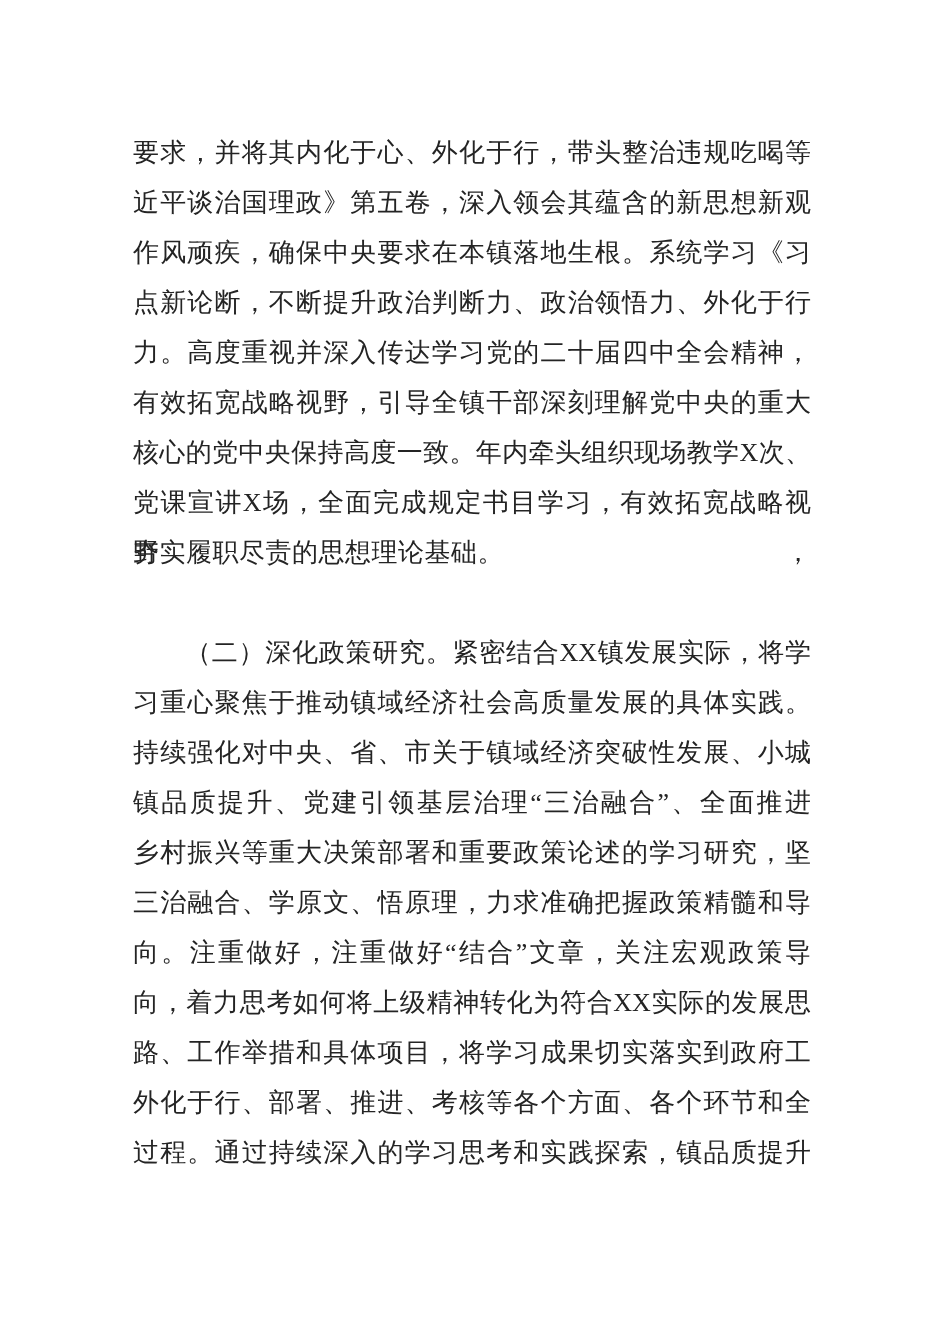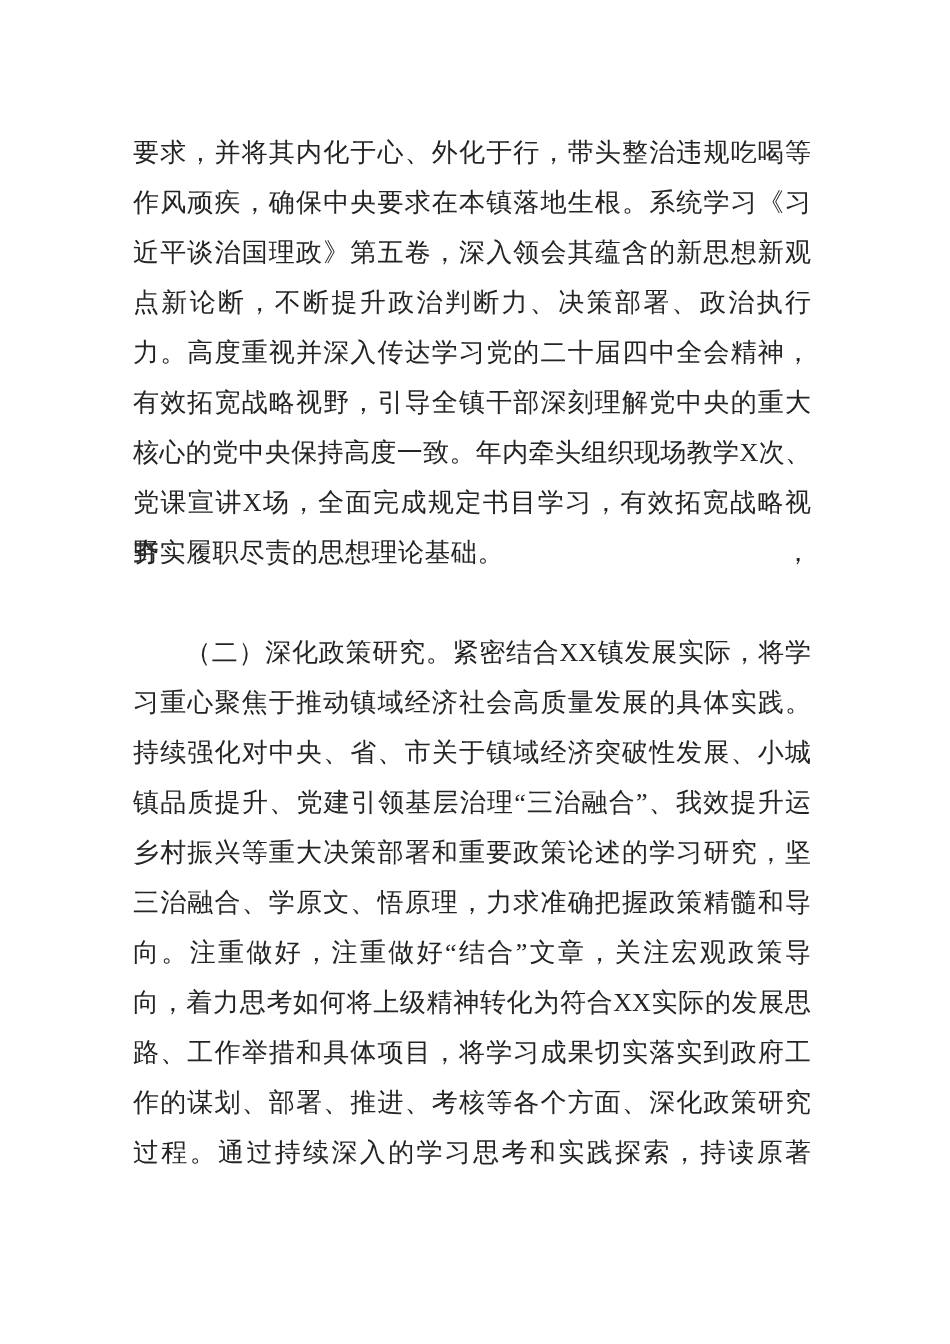--- a/index.html
+++ b/index.html
@@ -44,36 +44,36 @@
     padding-left: 52px;
   }
 </style>
 </head>
 <body>
 
 <div class="page" style="background: rgb(255, 255, 255);">
   <div class="text-block" id="text-block" style="color: rgb(36, 36, 36);">
       <div class="paragraph">
         <div class="line fill">要求，并将其内化于心、外化于行，带头整治违规吃喝等</div>
+        <div class="line fill">近平谈治国理政》第五卷，深入领会其蕴含的新思想新观</div>
         <div class="line fill">作风顽疾，确保中央要求在本镇落地生根。系统学习《习</div>
-        <div class="line fill">近平谈治国理政》第五卷，深入领会其蕴含的新思想新观</div>
-        <div class="line fill">点新论断，不断提升政治判断力、决策部署、政治执行</div>
+        <div class="line fill">点新论断，不断提升政治判断力、政治领悟力、外化于行</div>
         <div class="line fill">力。高度重视并深入传达学习党的二十届四中全会精神，</div>
         <div class="line fill">有效拓宽战略视野，引导全镇干部深刻理解党中央的重大</div>
         <div class="line fill">核心的党中央保持高度一致。年内牵头组织现场教学X次、</div>
         <div class="line fill">党课宣讲X场，全面完成规定书目学习，有效拓宽战略视野，</div>
         <div class="line short">夯实履职尽责的思想理论基础。</div>
       </div>
       <div class="paragraph">
         <div class="line fill indent">（二）深化政策研究。紧密结合XX镇发展实际，将学</div>
         <div class="line fill">习重心聚焦于推动镇域经济社会高质量发展的具体实践。</div>
         <div class="line fill">持续强化对中央、省、市关于镇域经济突破性发展、小城</div>
-        <div class="line fill">镇品质提升、党建引领基层治理“三治融合”、我效提升运</div>
+        <div class="line fill">镇品质提升、党建引领基层治理“三治融合”、全面推进</div>
         <div class="line fill">乡村振兴等重大决策部署和重要政策论述的学习研究，坚</div>
         <div class="line fill">三治融合、学原文、悟原理，力求准确把握政策精髓和导</div>
         <div class="line fill">向。注重做好，注重做好“结合”文章，关注宏观政策导</div>
         <div class="line fill">向，着力思考如何将上级精神转化为符合XX实际的发展思</div>
         <div class="line fill">路、工作举措和具体项目，将学习成果切实落实到政府工</div>
-        <div class="line fill">作的谋划、部署、推进、考核等各个方面、深化政策研究</div>
-        <div class="line fill">过程。通过持续深入的学习思考和实践探索，持读原著</div>
+        <div class="line fill">外化于行、部署、推进、考核等各个方面、各个环节和全</div>
+        <div class="line fill">过程。通过持续深入的学习思考和实践探索，镇品质提升</div>
       </div>
     </div>
 </div>
 
 </body></html>

